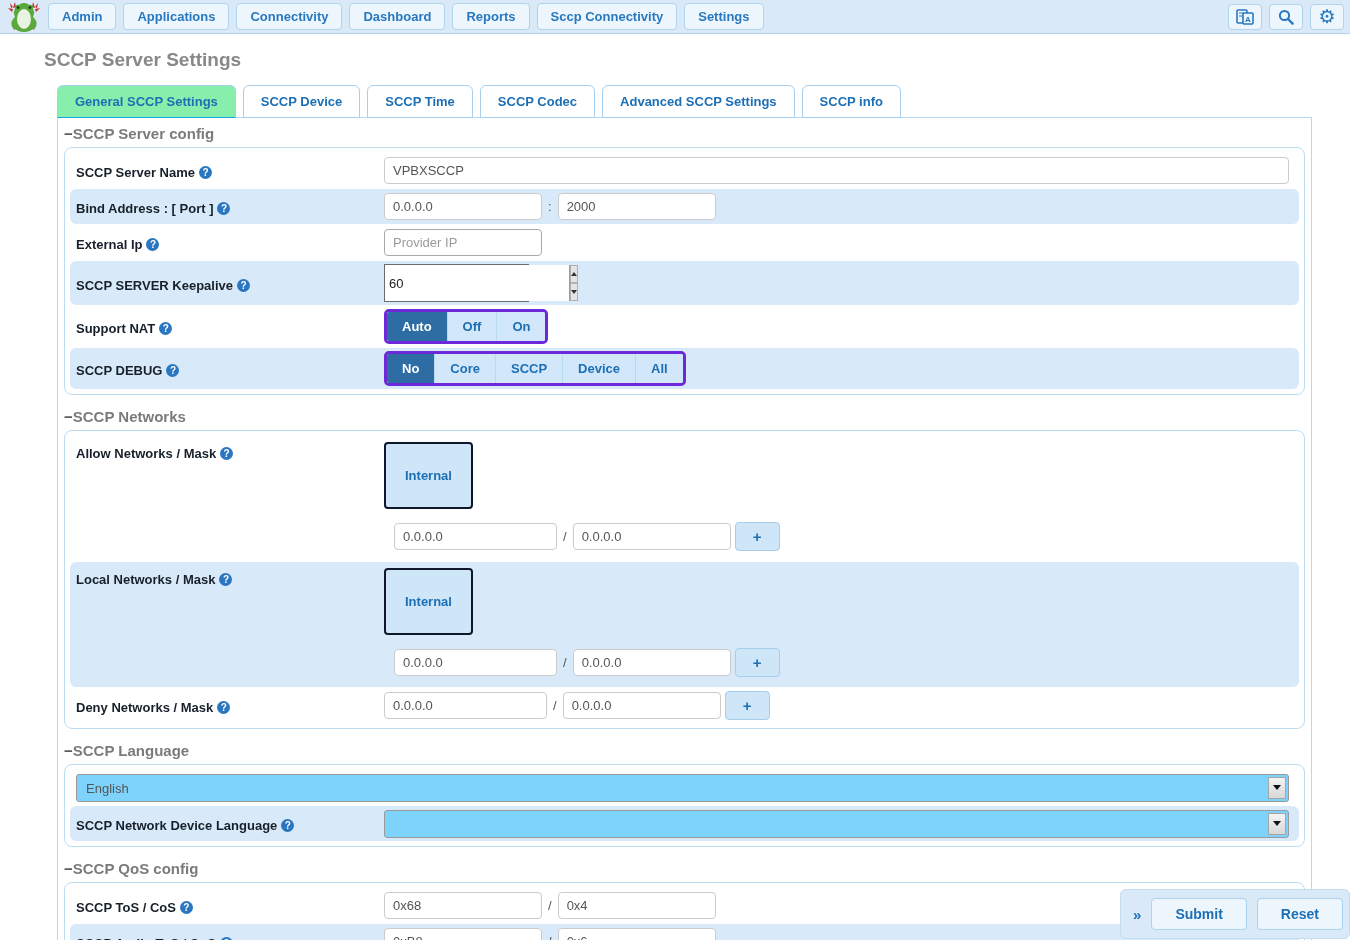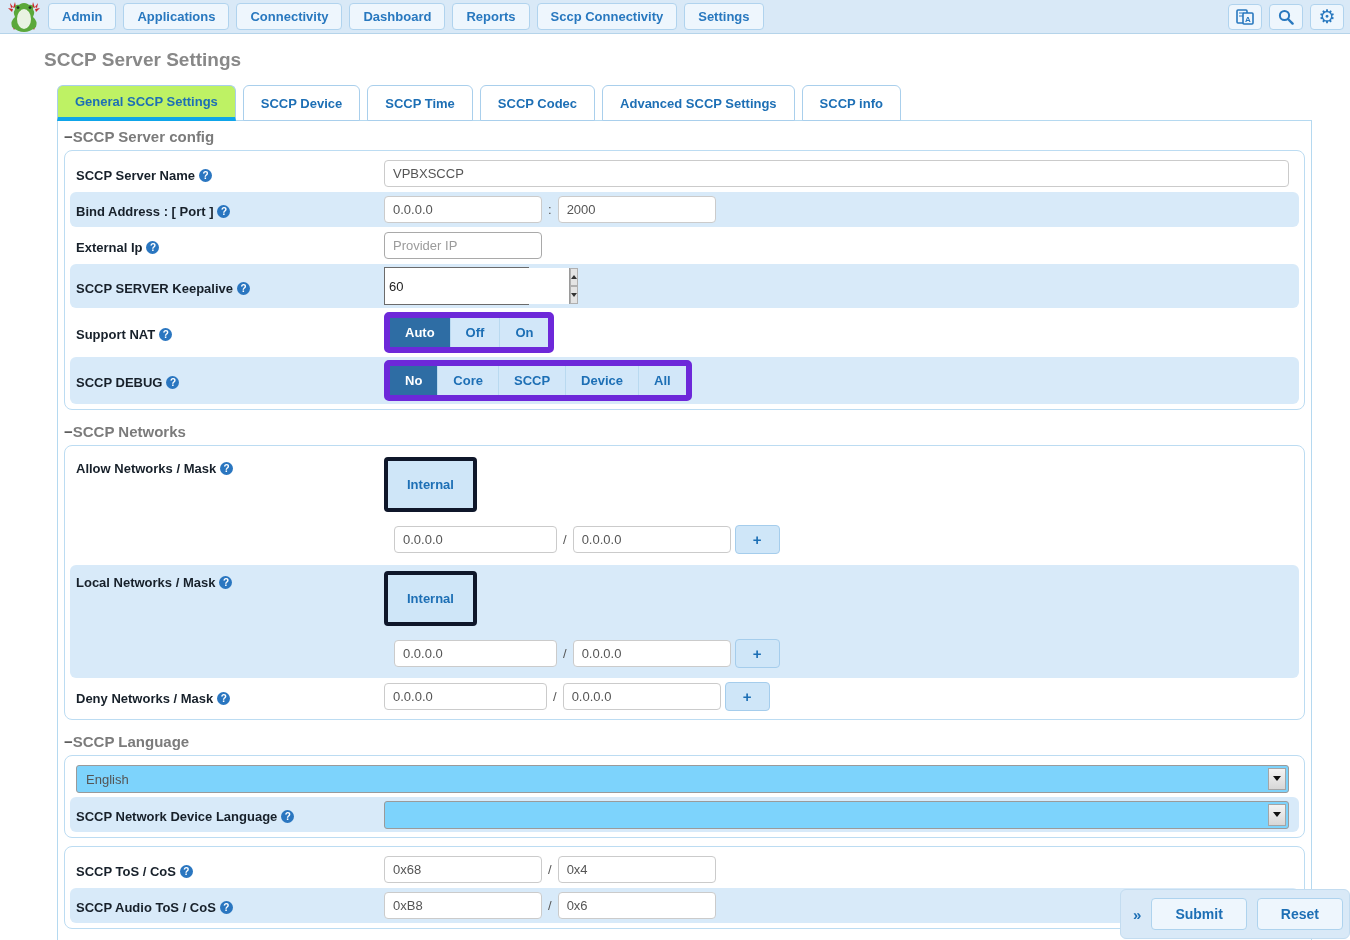--- a/index.html
+++ b/index.html
@@ -21,21 +21,21 @@
   .gear-glyph { font-size:19px; line-height:1; color:#2878bf; }
 
   
   .page { padding:0 0 0 44px; }
   h1.page-title { color:#888; font-size:19px; font-weight:bold; margin:15px 0 14px 0; }
 
   .tabs { display:flex; margin-left:13px; position:relative; z-index:2; }
   .tab { background:#fff; border:1px solid #a9cfec; border-radius:6px 6px 0 0;
     color:#1d6fb5; font-weight:bold; font-size:13px; padding:8px 17px; margin-right:7px;
     cursor:pointer; margin-bottom:-1px; font-family:"Liberation Sans", sans-serif; }
-  .tab.active { background:#bef264; border-bottom:4px solid #0ea5e9; }
+  .tab.active { background:#86efac; border-bottom:1px solid #0ea5e9; }
 
   .tab-content { margin-left:13px; width:1255px; border:1px solid #b5d9f0;
     border-bottom:none; padding:2px 0 0 0; min-height:820px; }
 
   .section-header { color:#7b7b7b; font-size:15px; font-weight:bold; padding:5px 4px 3px 6px; }
   .minus-glyph { color:#555; font-weight:bold; cursor:pointer; }
 
   .panel { border:1px solid #bcdcf2; border-radius:8px; margin:2px 6px 8px 6px; padding:4px 5px; background:#fff; }
 
   .row { display:flex; align-items:center; min-height:35px; border-radius:6px;
@@ -64,29 +64,29 @@
     font-family:"Liberation Sans", sans-serif; }
   .spin { width:17px; display:flex; flex-direction:column; border-left:1px solid #9a9a9a; }
   .spin div { flex:1; background:#e4e4e4; border:1px solid #b0b0b0; display:flex;
     align-items:center; justify-content:center; cursor:pointer; }
   .spin .up::after { content:""; border-left:3px solid transparent; border-right:3px solid transparent;
     border-bottom:4px solid #333; }
   .spin .dn::after { content:""; border-left:3px solid transparent; border-right:3px solid transparent;
     border-top:4px solid #333; }
 
   
-  .btngroup { display:inline-flex; border-radius:5px; overflow:hidden; border:6px solid #6d28d9; }
+  .btngroup { display:inline-flex; border-radius:5px; overflow:hidden; border:3px solid #6d28d9; }
   .btngroup button { background:#d2e7f9; border:none; border-left:1px solid #b9d9f0;
     color:#1d6fb5; font-weight:bold; font-size:13px; padding:7px 15px; cursor:pointer;
     font-family:"Liberation Sans", sans-serif; }
   .btngroup button:first-child { border-left:none; }
   .btngroup button.on { background:#2e6da4; color:#fff; }
 
-  .lite-btn { background:#cfe6f8; border:4px solid #0f172a; border-radius:4px;
-    color:#1d6fb5; font-weight:bold; font-size:13px; padding:16px 19px; cursor:pointer;
+  .lite-btn { background:#cfe6f8; border:2px solid #0f172a; border-radius:4px;
+    color:#1d6fb5; font-weight:bold; font-size:13px; padding:24px 19px; cursor:pointer;
     font-family:"Liberation Sans", sans-serif; }
   .plus-btn { background:#cfe6f8; border:1px solid #a5cdec; border-radius:4px;
     color:#1d6fb5; font-weight:bold; font-size:15px; width:45px; height:29px; cursor:pointer;
     margin-left:4px; font-family:"Liberation Sans", sans-serif; }
   .inputrow { display:flex; align-items:center; margin-top:13px; margin-left:10px; }
 
   
   .sel { position:relative; flex:1; height:28px; border:1px solid #9a9a9a; border-radius:3px;
     background:#7dd3fc; margin-right:4px; cursor:pointer; }
   .sel .val { position:absolute; left:9px; top:6px; font-size:13px; color:#555; }
@@ -271,20 +271,21 @@
         <div class="row shaded">
           <div class="lbl"><span>SCCP Network Device Language</span><span class="help">?</span></div>
           <div class="ctrl">
             <div class="sel">
               <span class="val"></span>
               <span class="arrowbtn"></span>
             </div>
           </div>
         </div>
       </div>
+      <div class="section-header"><span class="minus-glyph">−</span><span>SCCP QoS config</span></div>
       <div class="panel">
         <div class="row">
           <div class="lbl"><span>SCCP ToS / CoS</span><span class="help">?</span></div>
           <div class="ctrl">
             <input class="txt half" type="text" value="0x68" style="">
             <span class="sep">/</span>
             <input class="txt half" type="text" value="0x4" style="">
           </div>
         </div>
         <div class="row shaded">

